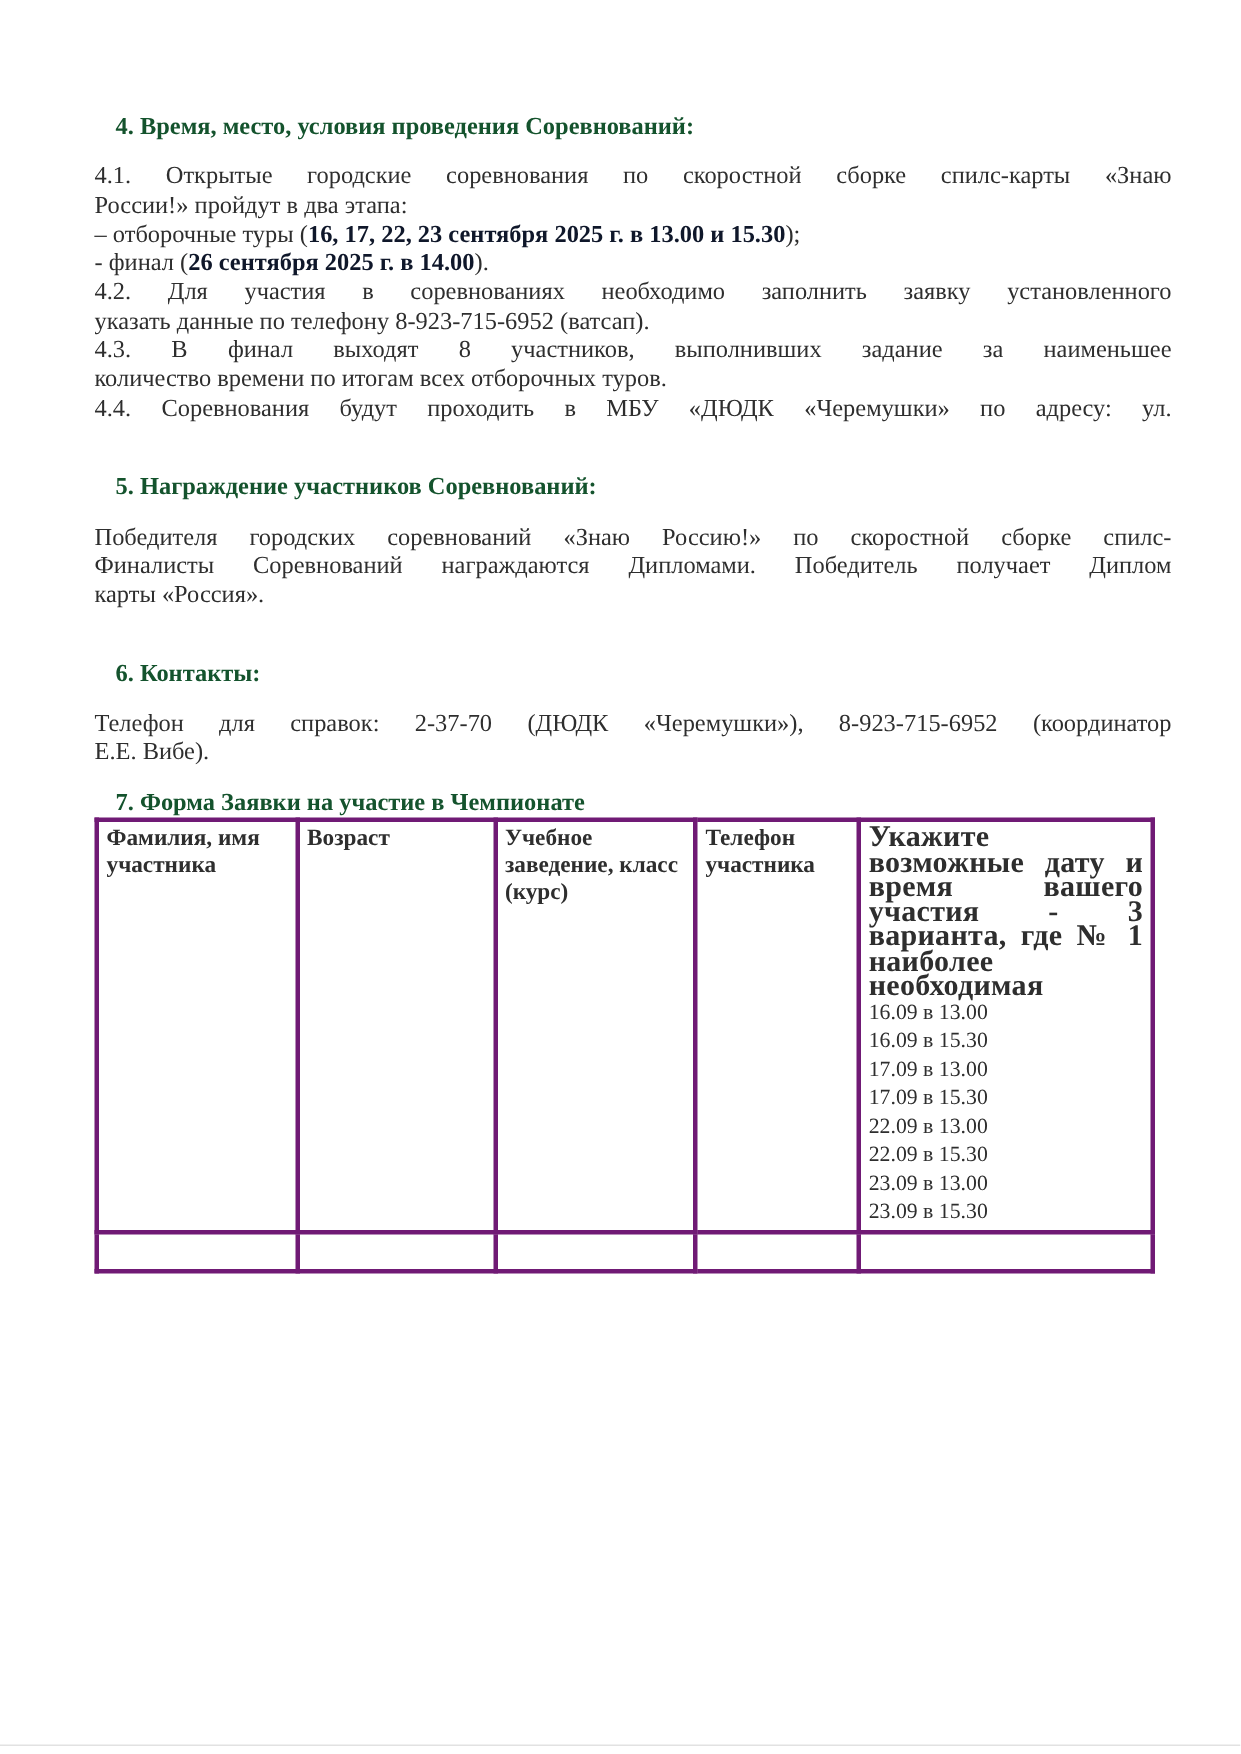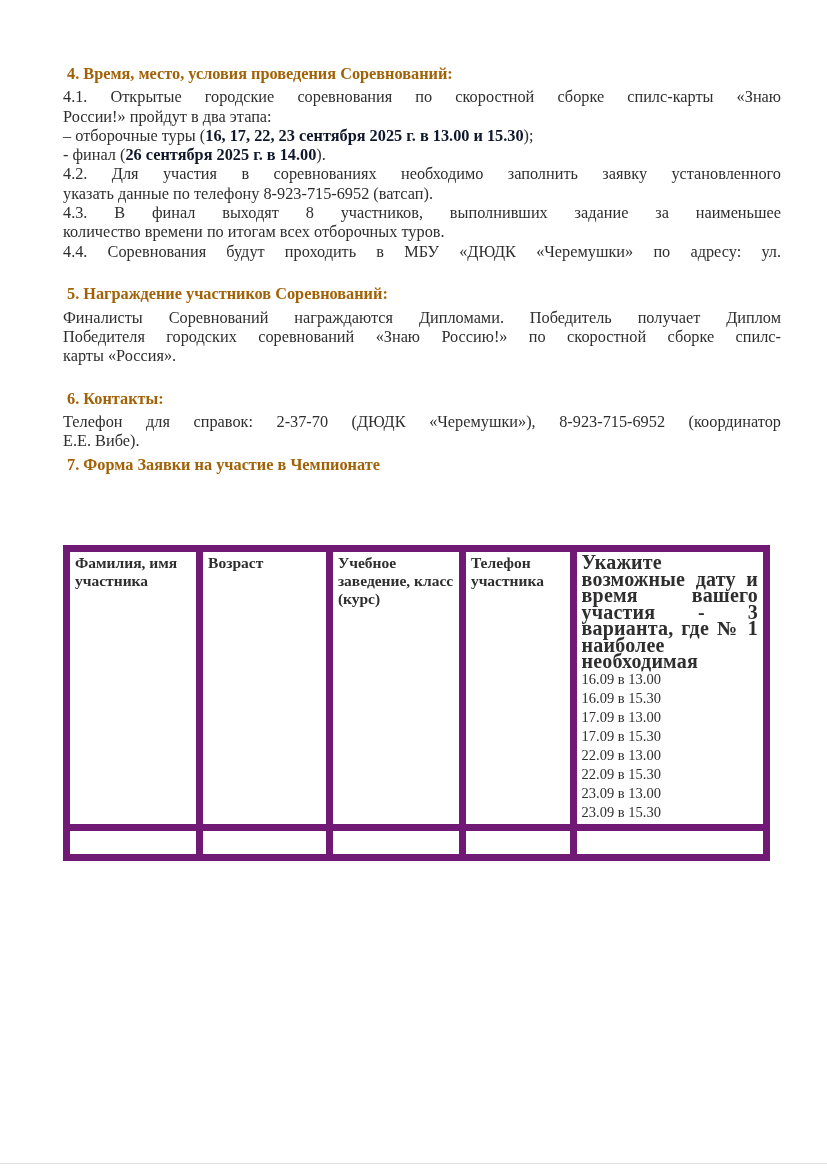--- a/index.html
+++ b/index.html
@@ -5,30 +5,30 @@
     html, body { margin: 0; padding: 0; background: #ffffff; }
     body {
       width: 827px; height: 1169px; position: relative; overflow: hidden;
       font-family: "Liberation Serif", "DejaVu Serif", serif;
       color: #2e2e2e;
     }
     .page { position: absolute; left: 63px; top: 60px; width: 718px; }
     .p { font-size: 16.3px; line-height: 19.3px; margin: 0; }
     .justfull { text-align: justify; text-align-last: justify; }
     .b { font-weight: bold; color: #0f172a; }
-    .h { font-size: 16.3px; line-height: 19.3px; margin: 4px; font-weight: bold; color: #a16207; }
+    .h { font-size: 16.3px; line-height: 19.3px; margin: 14px; font-weight: bold; color: #14532d; }
     .gap { height: 19.3px; }
     a.email { color: #2c5aa8; text-decoration: underline; font-weight: bold; }
     table.form {
       position: absolute; left: 63px; top: 545px;
       border-collapse: collapse; width: 707px;
       font-family: "Liberation Serif", "DejaVu Serif", serif;
     }
     table.form td {
-      border: 7px solid #701a75; vertical-align: top; padding: 2px 5px;
+      border: 3px solid #701a75; vertical-align: top; padding: 2px 5px;
       font-size: 15.5px; line-height: 18px; color: #2e2e2e;
     }
     .hd { font-weight: bold; color: #2a2a2a; }
     .col1 { width: 123px; } .col2 { width: 122px; } .col3 { width: 123px; }
     .col4 { width: 97px; } .col5 { width: 186px; }
     .hdrow td { height: 262px; }
     .emptyrow td { height: 19px; }
     .dates-header { font-weight: bold; font-size: 20px; line-height: 16.5px; text-align: justify; text-align-last: left; letter-spacing: 0.2px; }
     .date-item { font-size: 14.5px; line-height: 19px; }
     .scan-line { position: absolute; left: 0; top: 1163px; width: 827px; height: 1px; background: #e2e2e2; }
@@ -44,22 +44,22 @@
   <p class="p"><span> – отборочные туры  (</span><span class="b">16, 17, 22, 23 сентября 2025 г. в 13.00 и 15.30</span><span>);</span></p>
   <p class="p"><span>-  финал (</span><span class="b">26 сентября 2025 г. в 14.00</span><span>).</span></p>
   <p class="p justfull">4.2. Для участия в соревнованиях необходимо заполнить заявку установленного</p>
   <p class="p">указать данные по телефону 8-923-715-6952 (ватсап).</p>
   <p class="p justfull">4.3. В финал выходят 8 участников,  выполнивших задание за наименьшее</p>
   <p class="p">количество времени по итогам всех отборочных туров.</p>
   <p class="p justfull">4.4. Соревнования будут проходить в  МБУ «ДЮДК «Черемушки» по адресу: ул.</p>
   <div class="gap"></div>
 
   <p class="h">5. Награждение участников Соревнований:</p>
+  <p class="p justfull">Победителя городских соревнований «Знаю Россию!»  по скоростной сборке спилс-</p>
   <p class="p justfull">Финалисты Соревнований награждаются Дипломами. Победитель получает Диплом</p>
-  <p class="p justfull">Победителя городских соревнований «Знаю Россию!»  по скоростной сборке спилс-</p>
   <p class="p">карты «Россия».</p>
   <div class="gap"></div>
 
   <p class="h">6. Контакты:</p>
   <p class="p justfull">Телефон для справок: 2-37-70 (ДЮДК «Черемушки»), 8-923-715-6952 (координатор</p>
   <p class="p">Е.Е. Вибе).</p>
 
   <p class="h">7. Форма Заявки на участие в Чемпионате</p>
 </div>
 

